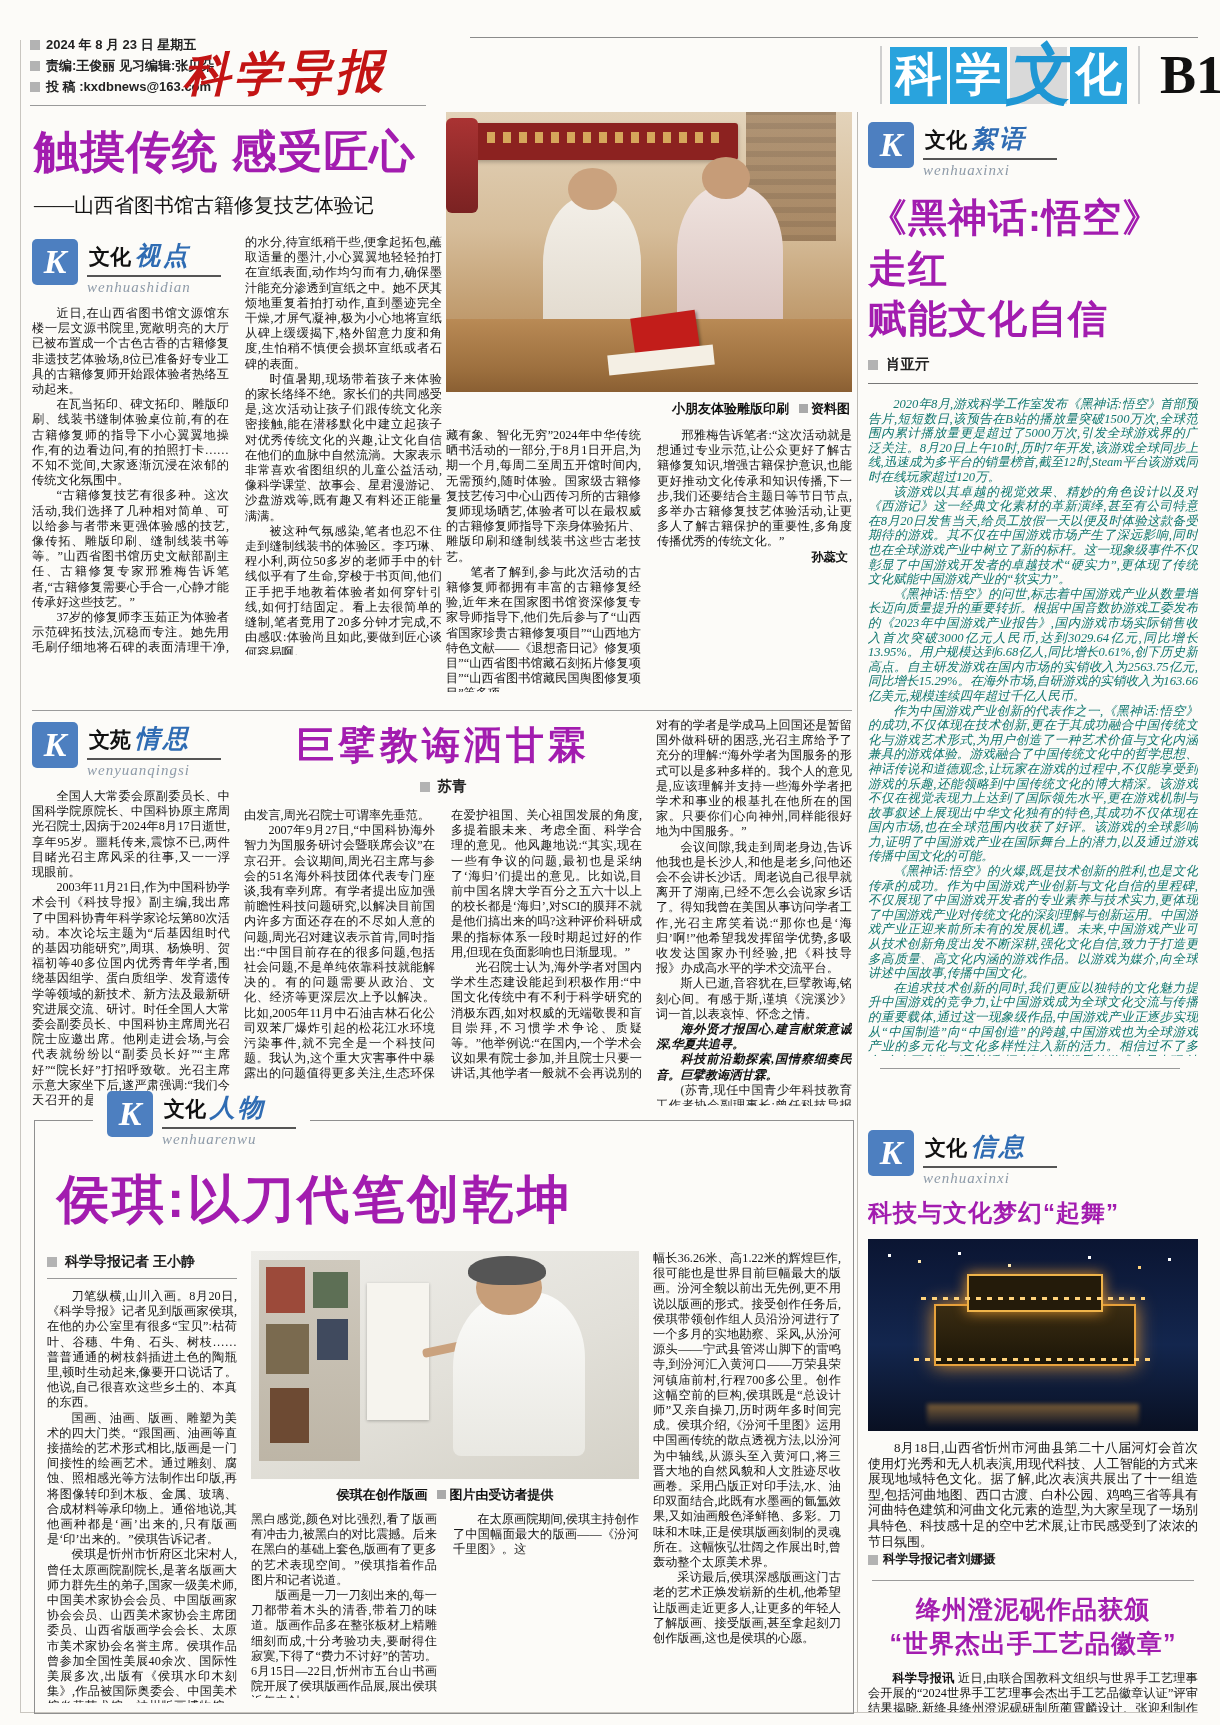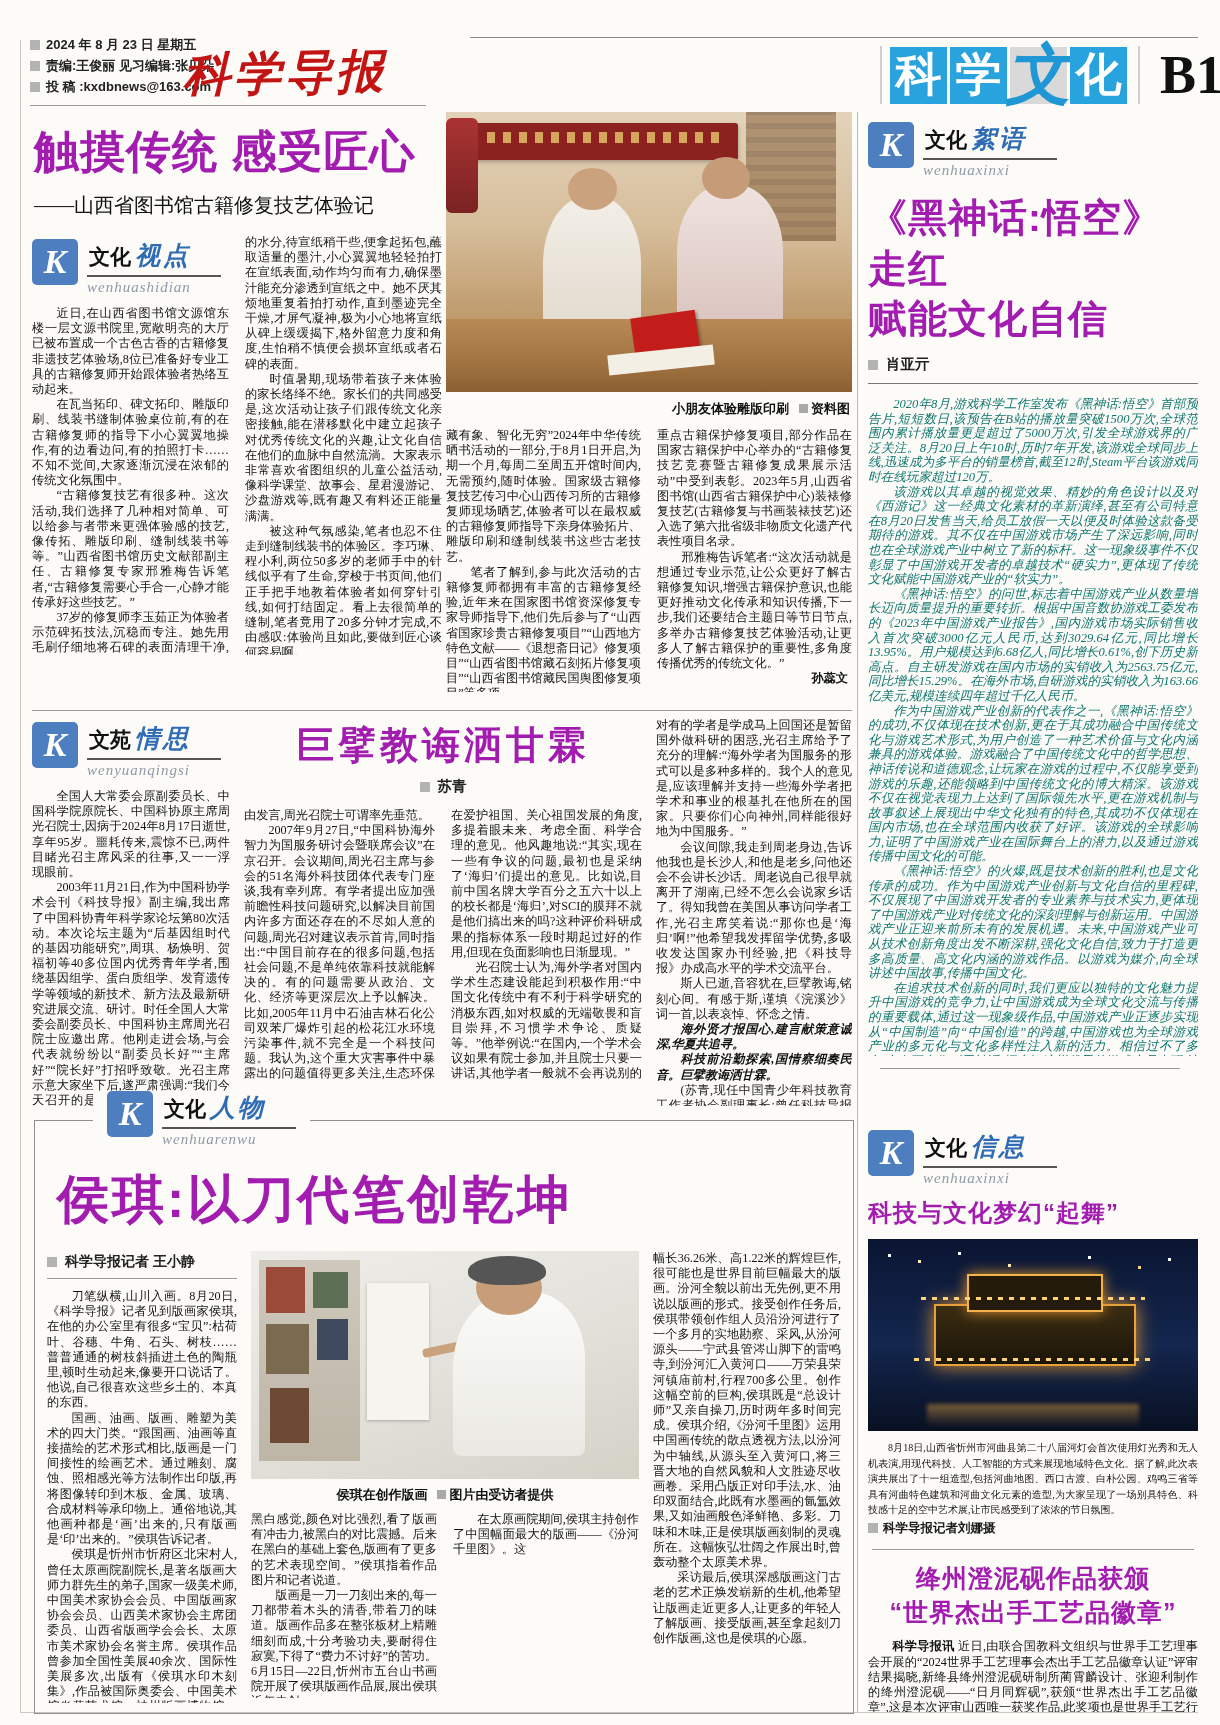--- a/index.html
+++ b/index.html
@@ -77,21 +77,21 @@
   #houqi .hmid{width:388px;}
   .photo2{position:relative;width:388px;height:228px;overflow:hidden;background:linear-gradient(160deg,#efeeea 0%,#e2e0d9 55%,#d4d1c7 100%);}
   #houqi .hmid .capline{text-align:center;margin:7px 0 8px 0;}
   #houqi .hmid .cols2 .colN{width:186px;height:186px;}
   #houqi .hcol4{width:196px;overflow:hidden;}
   
   #info{position:absolute;left:868px;top:1126px;width:330px;height:586px;overflow:hidden;}
   #info h3{margin:10px 0 10px 0;text-align:left;font-size:24px;letter-spacing:1px;}
   .photo3{position:relative;width:330px;height:192px;overflow:hidden;background:linear-gradient(180deg,#0b1532 0%,#13264e 55%,#091022 100%);}
   #info .itext{margin-top:9px;}
-  #info .itext p{font-size:10px;line-height:15.6px;}
+  #info .itext p{font-size:13px;line-height:15.6px;}
   #info .credit{display:flex;align-items:center;gap:5px;font-size:12.5px;font-weight:bold;margin-top:2px;}
   #info .ihr{height:1px;background:#9a9a9a;margin:12px 4px;}
   #info h4{margin:6px 0 10px 0;text-align:center;font-size:25px;line-height:1.35;letter-spacing:1px;}
   #info .lead{font-weight:bold;font-family:"Liberation Sans","DejaVu Sans",sans-serif;}
   
   .p-abs{position:absolute;}
 </style>
 </head>
 <body>
 
@@ -172,21 +172,20 @@
     </div>
     <div class="capline caption">
       <span>小朋友体验雕版印刷</span><span class="sq" style="display:inline-block;"></span><span>资料图</span>
     </div>
     <div class="cols2">
       <div class="colN bodytext">
           <p class="noind">藏有象、智化无穷”2024年中华传统晒书活动的一部分,于8月1日开启,为期一个月,每周二至周五开馆时间内,无需预约,随时体验。国家级古籍修复技艺传习中心山西传习所的古籍修复师现场晒艺,体验者可以在最权威的古籍修复师指导下亲身体验拓片、雕版印刷和缝制线装书这些古老技艺。</p>
           <p>笔者了解到,参与此次活动的古籍修复师都拥有丰富的古籍修复经验,近年来在国家图书馆资深修复专家导师指导下,他们先后参与了“山西省国家珍贵古籍修复项目”“山西地方特色文献——《退想斋日记》修复项目”“山西省图书馆藏石刻拓片修复项目”“山西省图书馆藏民国舆图修复项目”等多项</p>
         </div>
       <div class="colN bodytext">
-          <p class="noind">重点古籍保护修复项目,部分作品在国家古籍保护中心举办的“古籍修复技艺竞赛暨古籍修复成果展示活动”中受到表彰。2023年5月,山西省图书馆(山西省古籍保护中心)装裱修复技艺(古籍修复与书画装裱技艺)还入选了第六批省级非物质文化遗产代表性项目名录。</p>
           <p>邢雅梅告诉笔者:“这次活动就是想通过专业示范,让公众更好了解古籍修复知识,增强古籍保护意识,也能更好推动文化传承和知识传播,下一步,我们还要结合主题日等节日节点,多举办古籍修复技艺体验活动,让更多人了解古籍保护的重要性,多角度传播优秀的传统文化。”</p>
           <p class="author-line">孙蕊文</p>
         </div>
     </div>
   </div>
 
   <div class="hr-main"></div>
 
   <div id="essay">
     <div class="ecol1">

